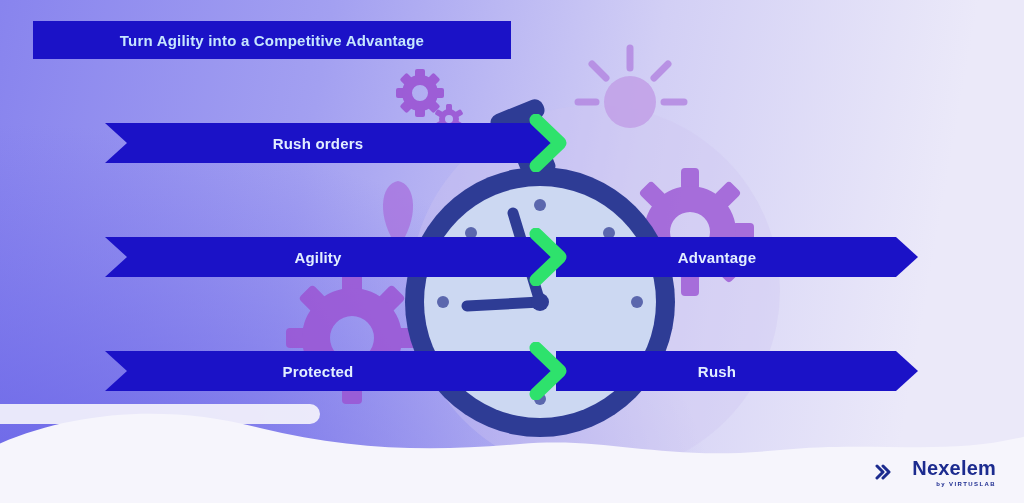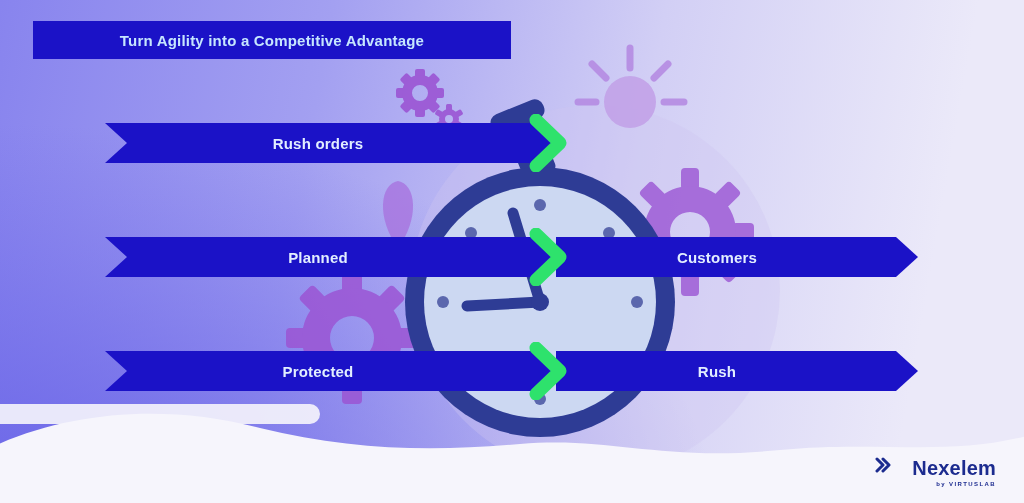--- a/index.html
+++ b/index.html
@@ -40,21 +40,21 @@
   .ray-s{stroke:var(--ray);stroke-width:7;stroke-linecap:round;}
   .wave-f{fill:var(--wave);}
   .dot-f{fill:var(--dot);}
   .hand-s{stroke:var(--navy);stroke-width:11;stroke-linecap:round;fill:none;}
   .blob-f{fill:var(--blob);}
   .backdrop-f{fill:var(--backdrop);}
   .logo{
     position:absolute;right:28px;bottom:16px;z-index:4;color:var(--logo);
     display:flex;flex-direction:column;align-items:flex-end;
   }
-  .logo-row{display:flex;align-items:flex-start;gap:20px;}
+  .logo-row{display:flex;align-items:flex-end;gap:20px;}
   .logo-text{font-size:20px;font-weight:700;letter-spacing:.2px;}
   .logo-byline{font-size:6px;font-weight:700;letter-spacing:1.4px;margin-top:1px;}
   .logo-s{stroke:var(--logo);stroke-width:3;fill:none;stroke-linecap:round;stroke-linejoin:round;}
 </style>
 </head>
 <body>
 
 <div class="stage">
 
   <svg class="illustration" viewBox="0 0 1024 503" aria-hidden="true">
@@ -151,24 +151,24 @@
     <div class="bar bar-left">
       <span>Rush orders</span>
     </div>
     <svg class="chevron" viewBox="0 0 44 58">
       <path class="chev" d="M9,6 L33,29 L9,52"></path>
     </svg>
   </div>
 
   <div class="row row-2">
     <div class="bar bar-left">
-      <span>Planned</span>
+      <span>Agility</span>
     </div>
     <div class="bar bar-right">
-      <span>Customers</span>
+      <span>Advantage</span>
     </div>
     <svg class="chevron" viewBox="0 0 44 58">
       <path class="chev" d="M9,6 L33,29 L9,52"></path>
     </svg>
   </div>
 
   <div class="row row-3">
     <div class="bar bar-left">
       <span>Protected</span>
     </div>

